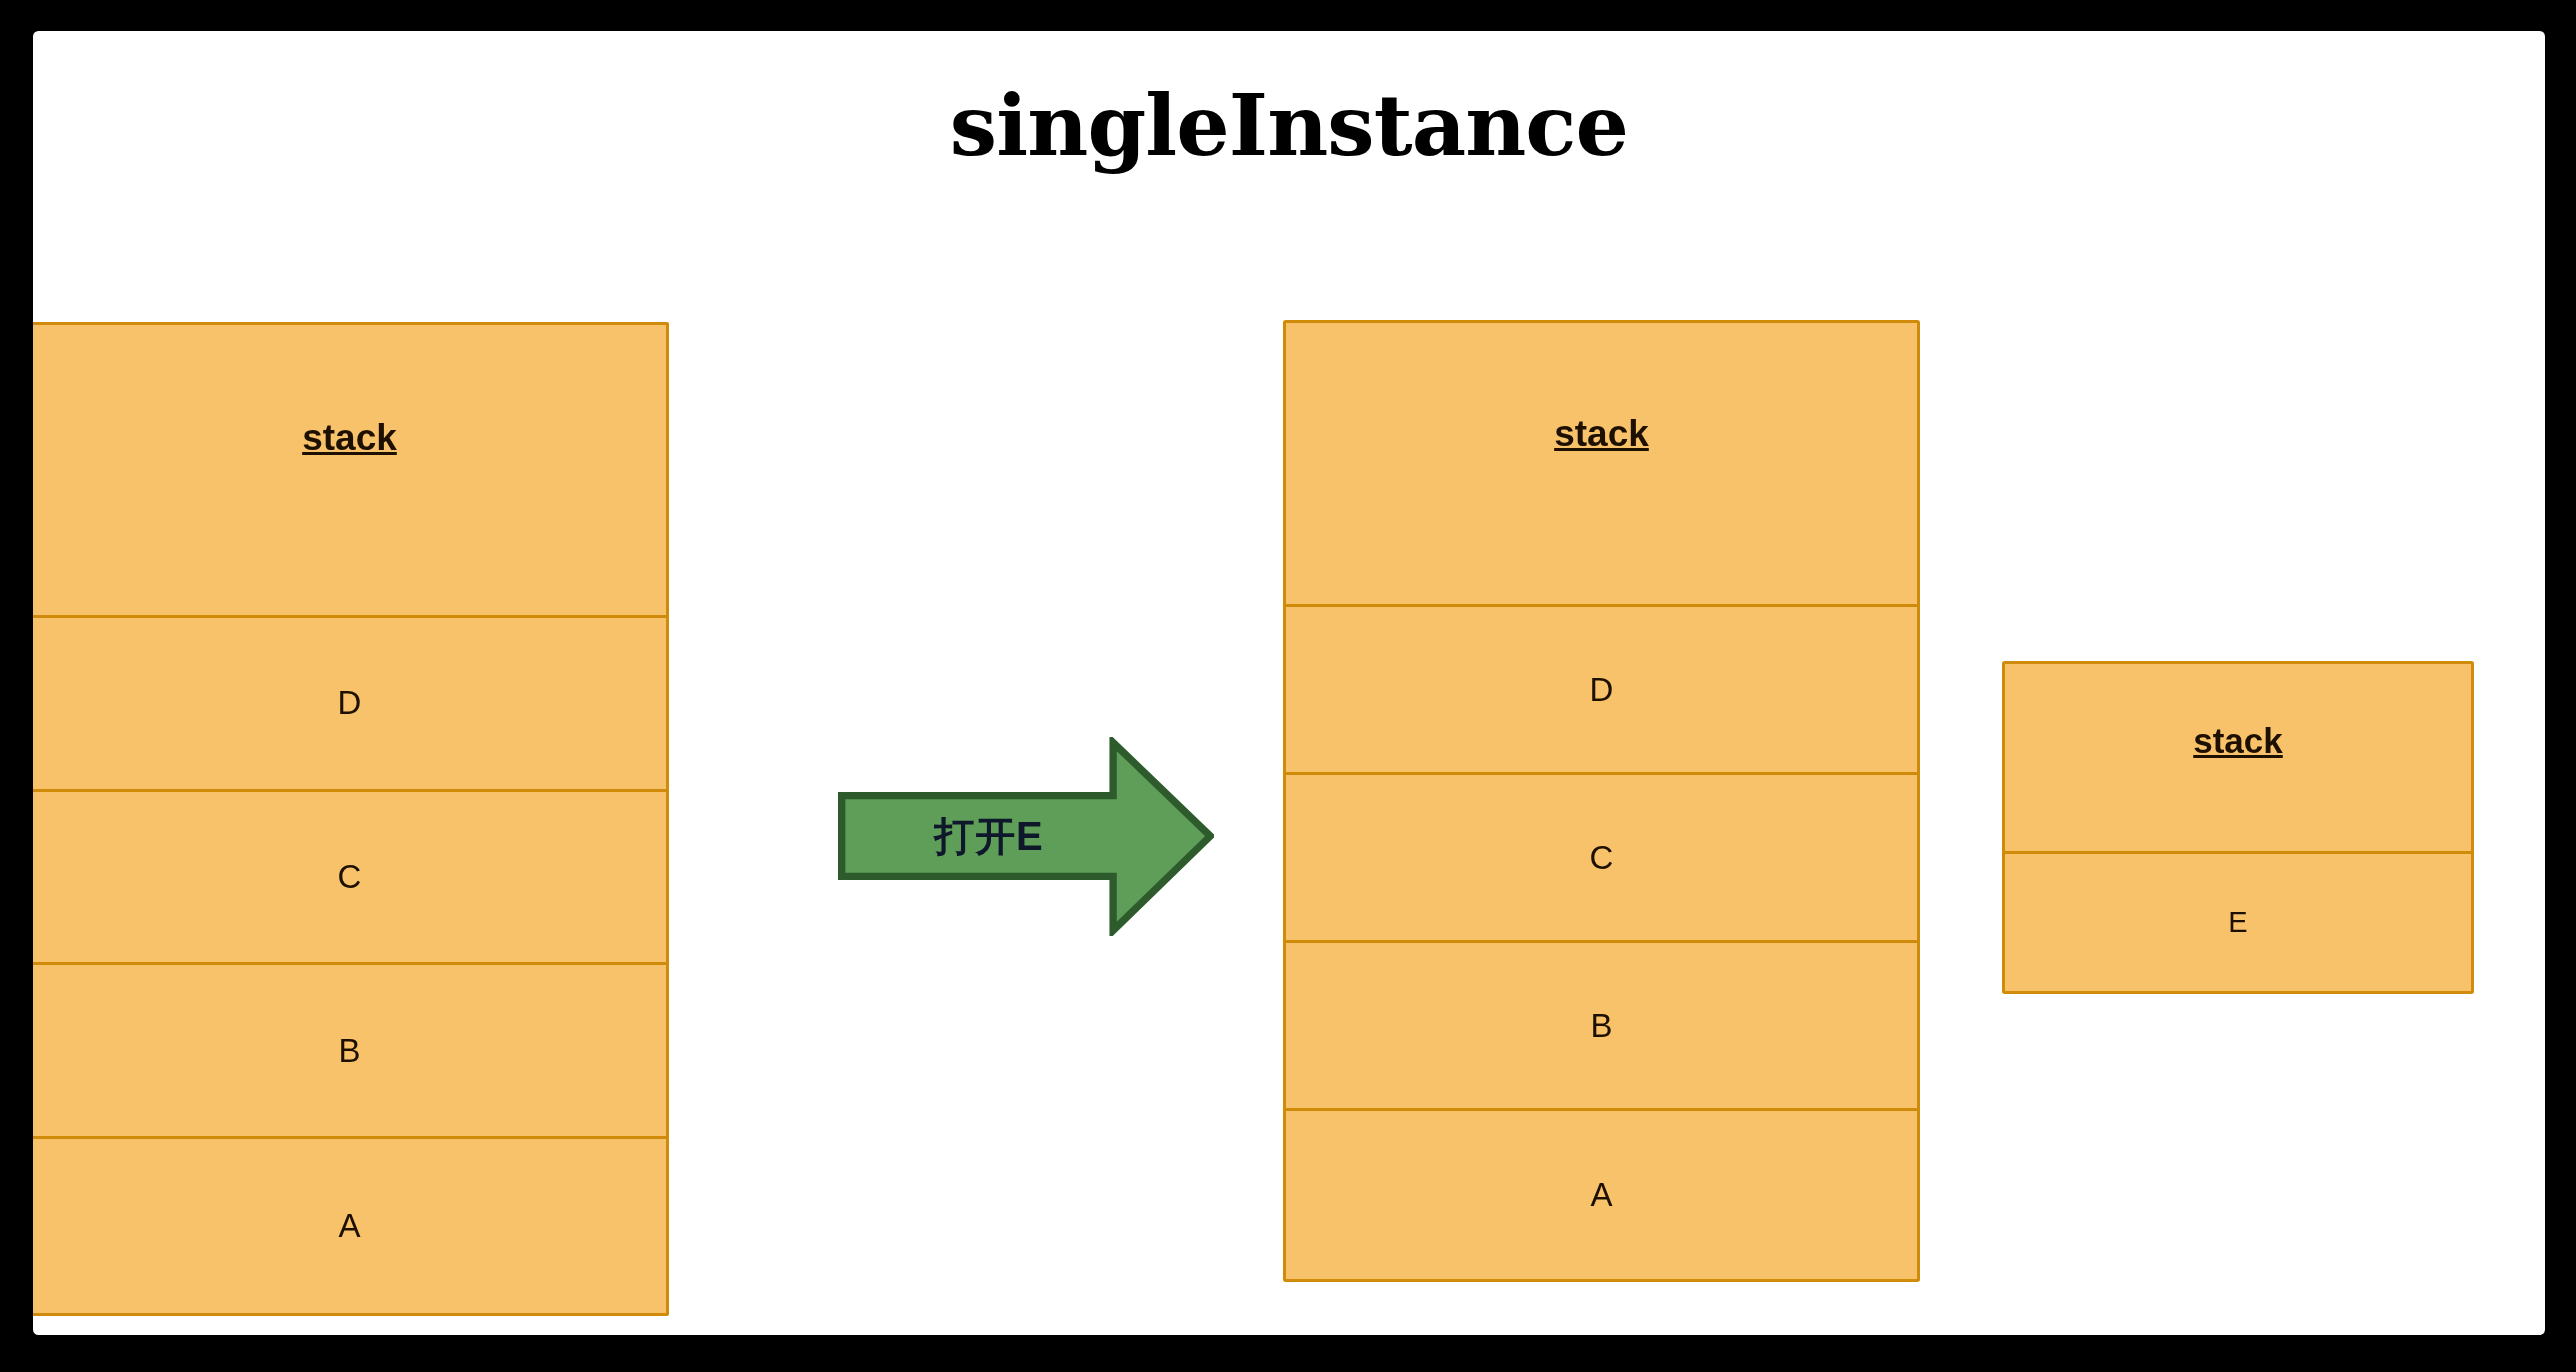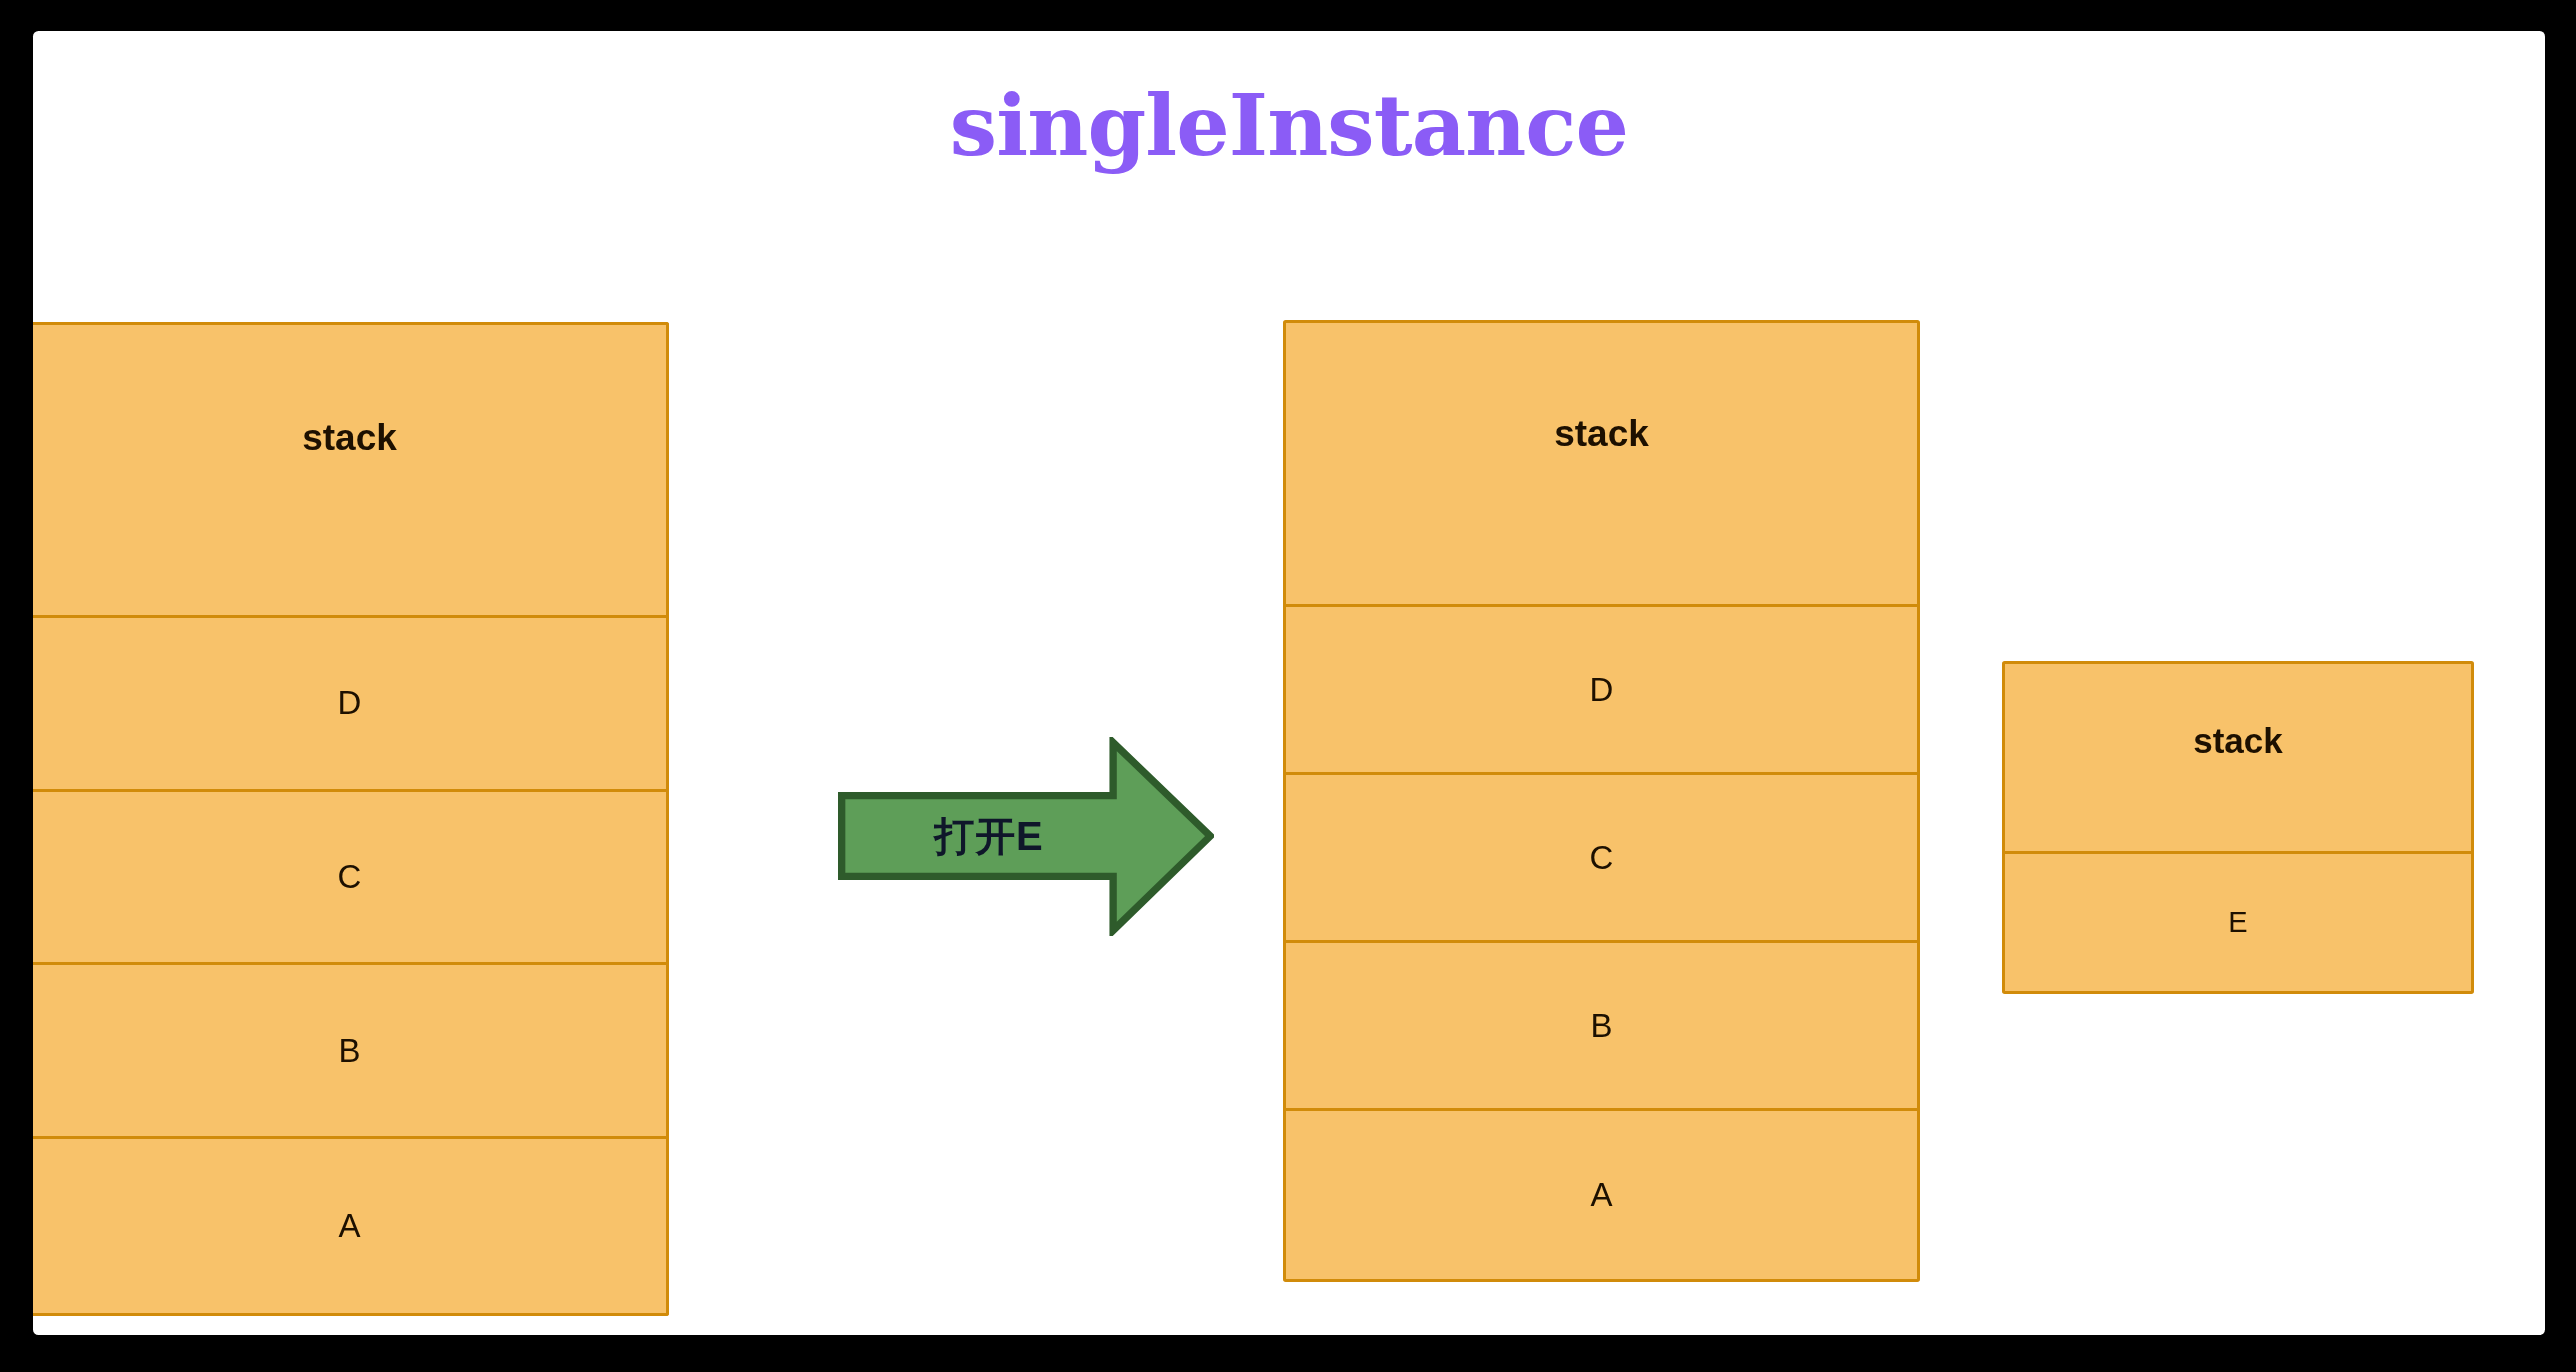--- a/index.html
+++ b/index.html
@@ -30,21 +30,21 @@
   #title {
     position: absolute;
     left: 0;
     top: 53px;
     width: 2512px;
     text-align: center;
     font-family: "DejaVu Serif", "Liberation Serif", serif;
     font-weight: 700;
     font-size: 84px;
     letter-spacing: -0.9px;
-    color: #8b5cf6;
+    color: #000000;
     line-height: 1;
     white-space: nowrap;
   }
   
   .stack-box {
     position: absolute;
     box-sizing: border-box;
     border: 3.7px solid #d18b0a;
     background: #f8c26a;
     display: flex;
@@ -58,20 +58,21 @@
     justify-content: center;
     color: #1d1000;
     font-size: 33px;
     font-weight: 400;
     border-bottom: 3.7px solid #d18b0a;
   }
   .stack-cell:last-child { border-bottom: none; }
   .stack-cell.header {
     font-weight: 700;
     font-size: 37px;
+    text-decoration: underline;
   }
 
   
   #stack-left {
     left: 0px;        
     top: 291px;       
     width: 636px;     
     height: 994px;   
     border-left: none;
     border-radius: 0 2.7px 2.7px 0;

